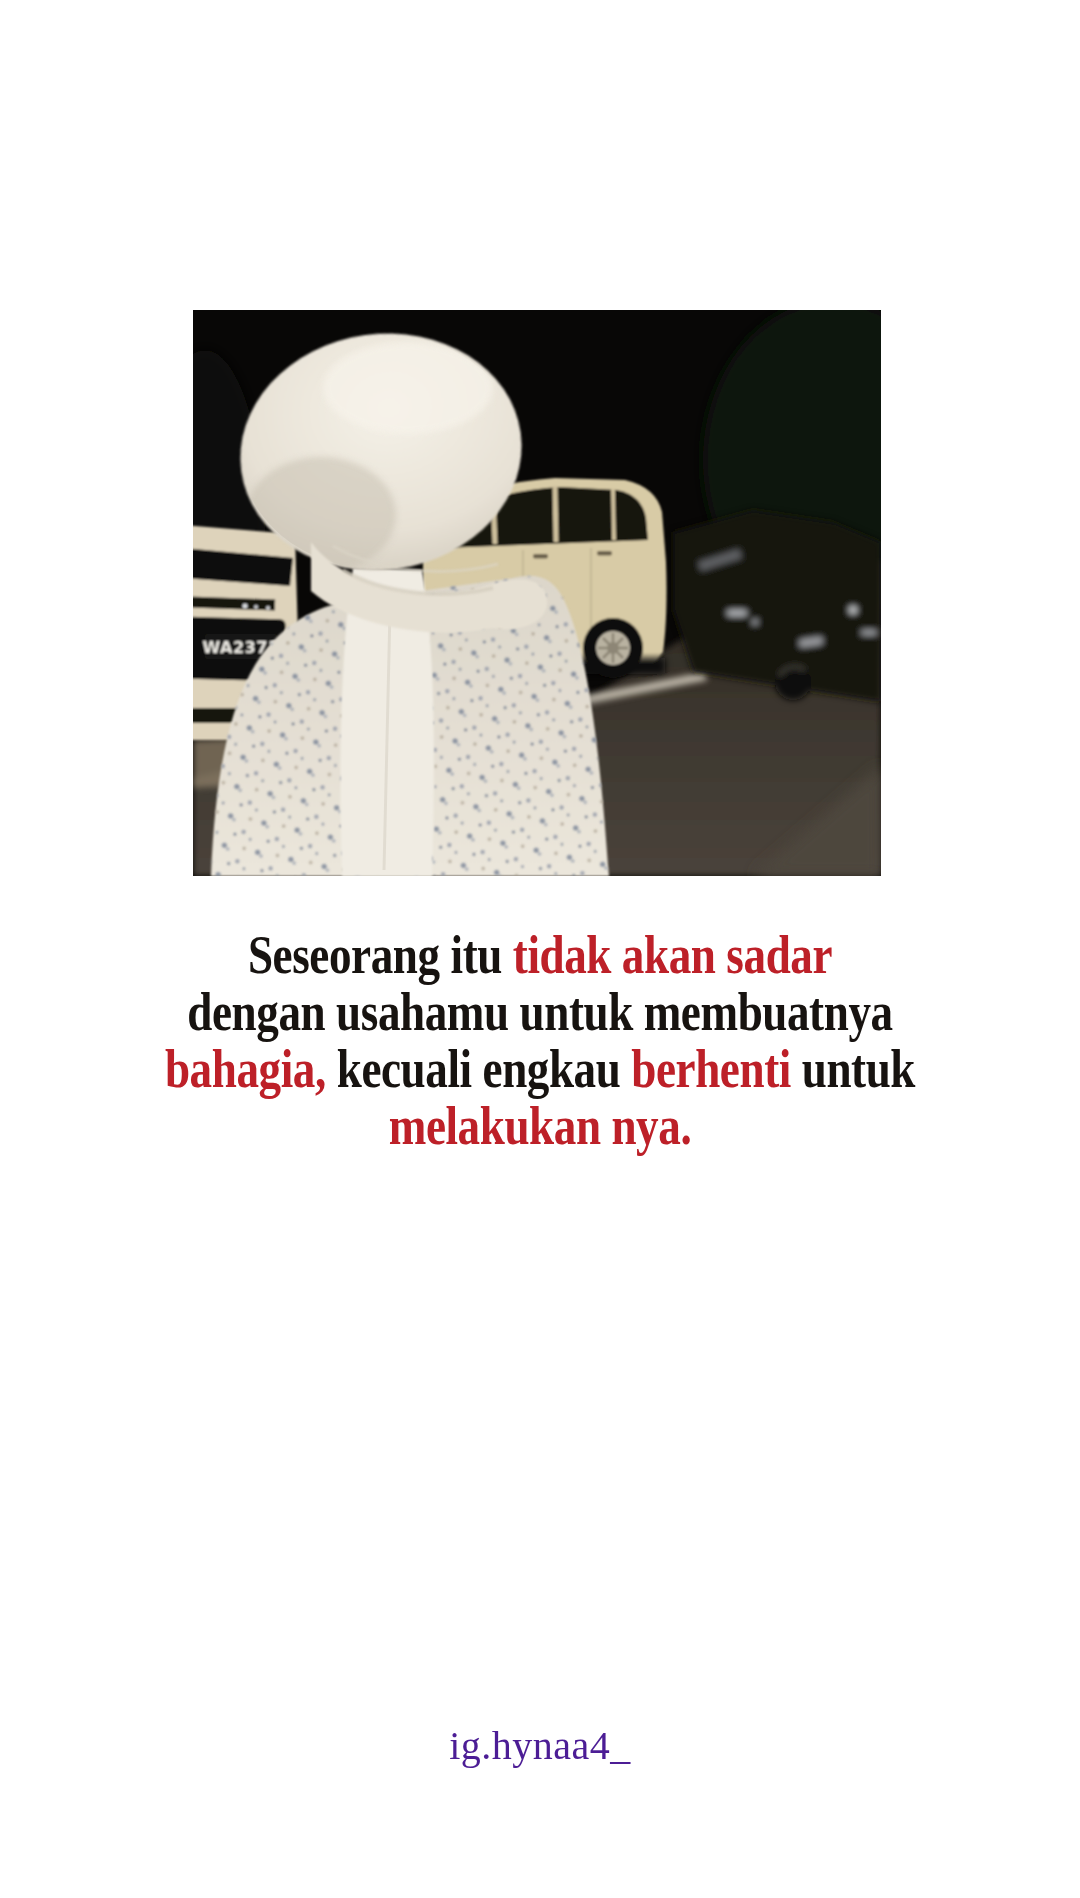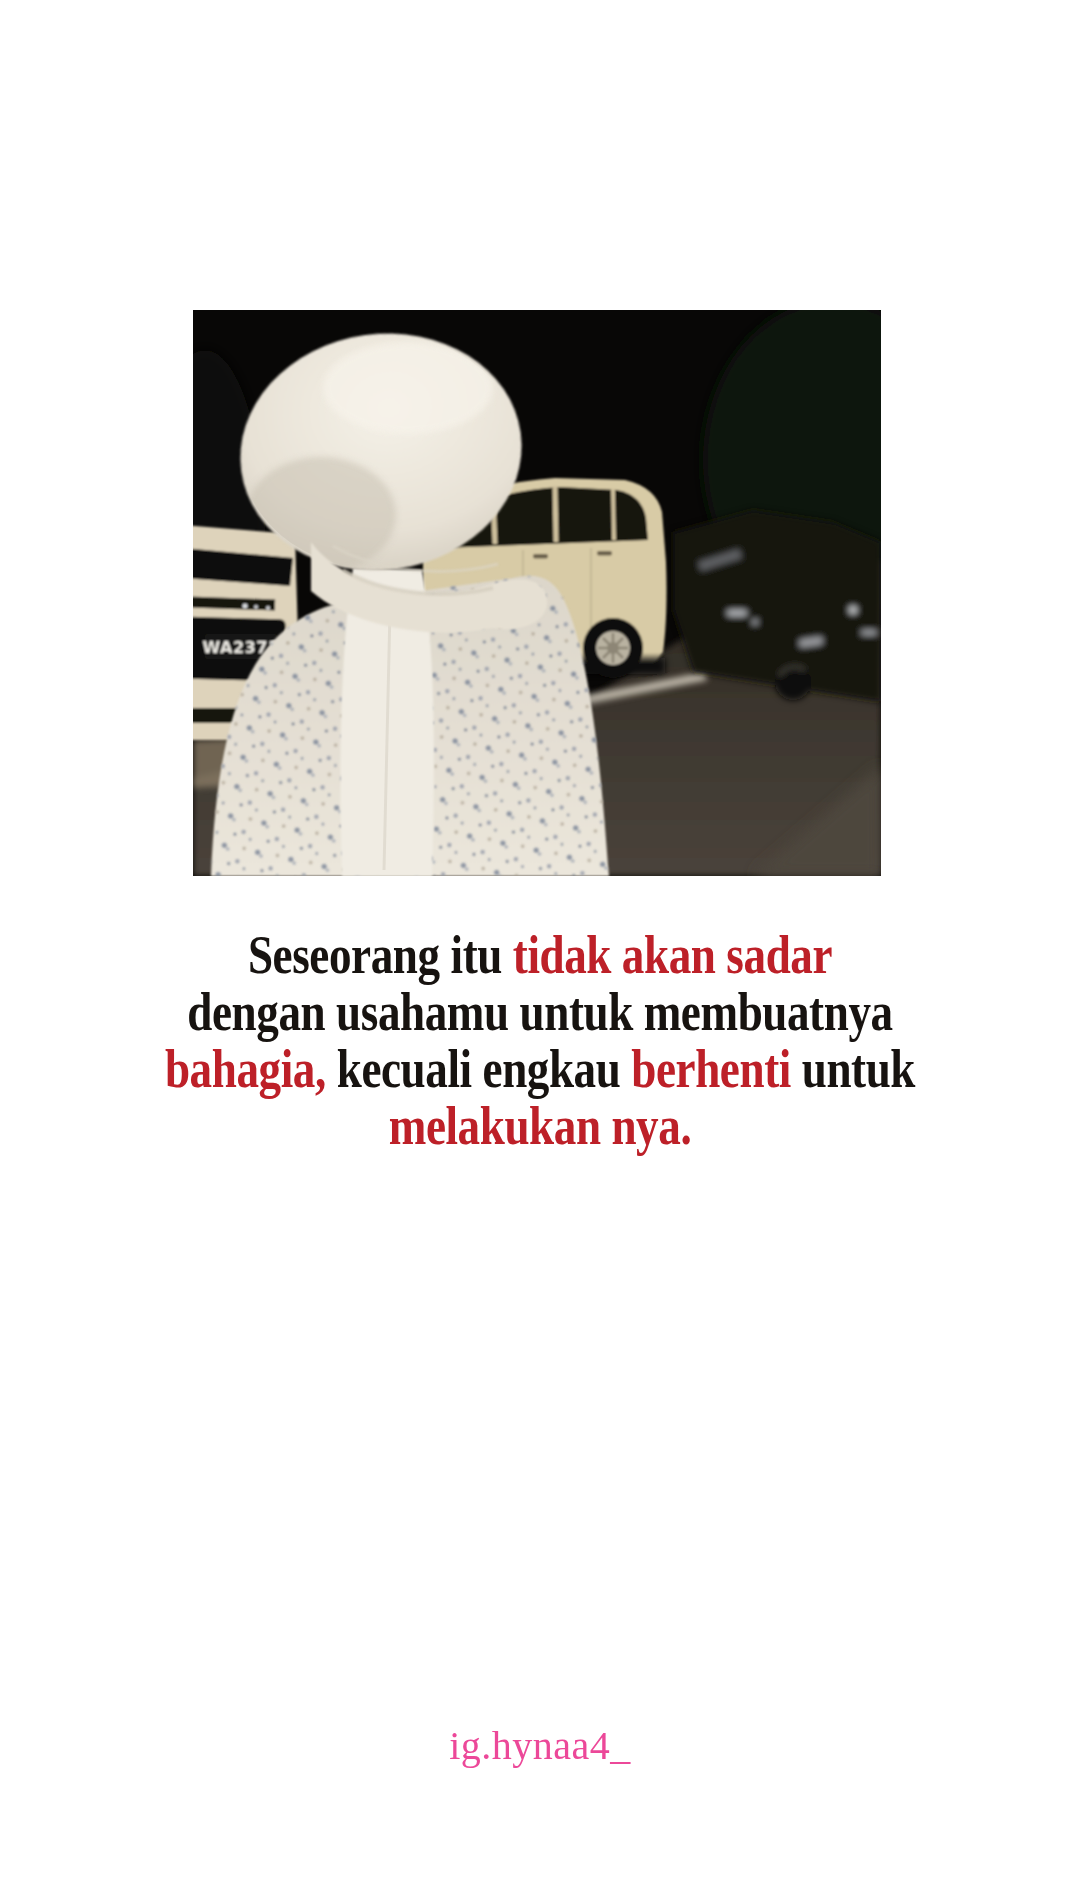--- a/index.html
+++ b/index.html
@@ -22,21 +22,21 @@
     height:57px;line-height:57px;white-space:nowrap;
     font-size:55px;font-weight:bold;
     transform:scaleX(0.82);transform-origin:50% 50%;
     letter-spacing:-0.5px;
     color:#171310;
   }
   .quote .seg-red{color:#bd2028;}
   .quote .seg-black{color:#171310;}
   .watermark{
     position:absolute;left:0;top:1722px;width:1080px;
-    text-align:center;font-size:40px;color:#ec4899;
+    text-align:center;font-size:40px;color:#4c1d95;
     letter-spacing:0.5px;
   }
 </style>
 </head>
 <body>
 
 <div>
 
   <div class="photo-wrap">
     <svg width="688" height="566" viewBox="0 0 688 566">

